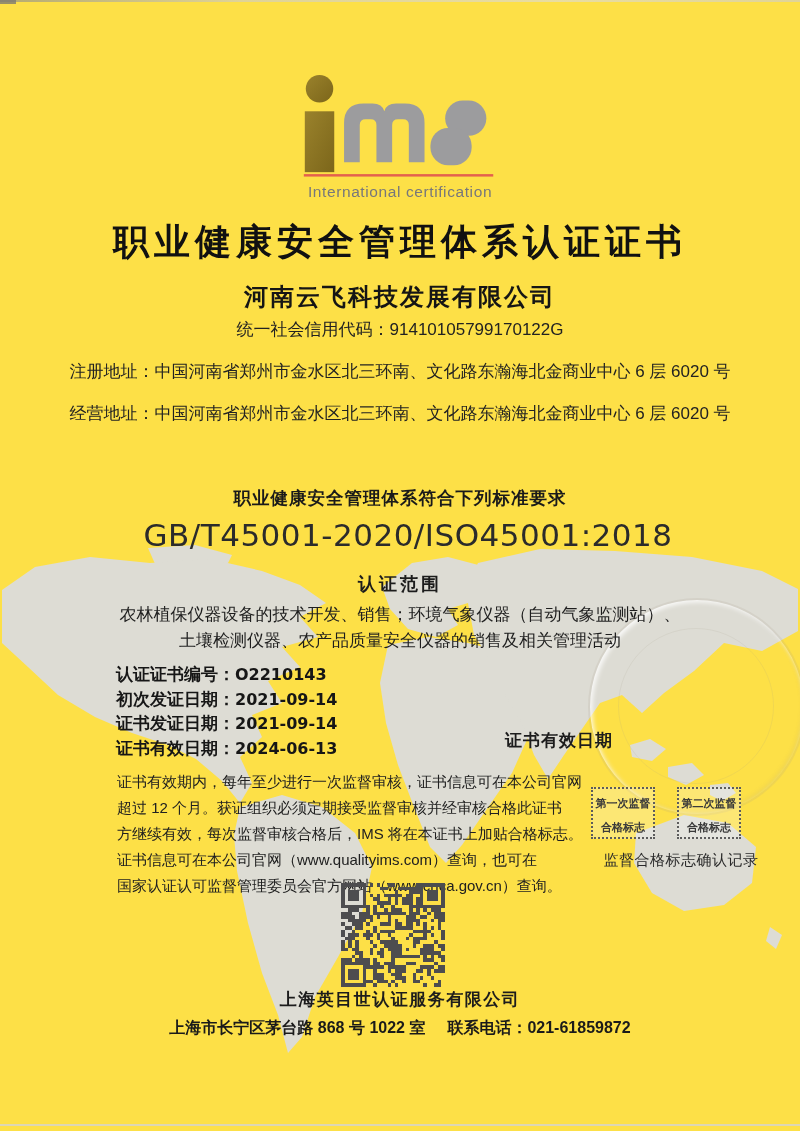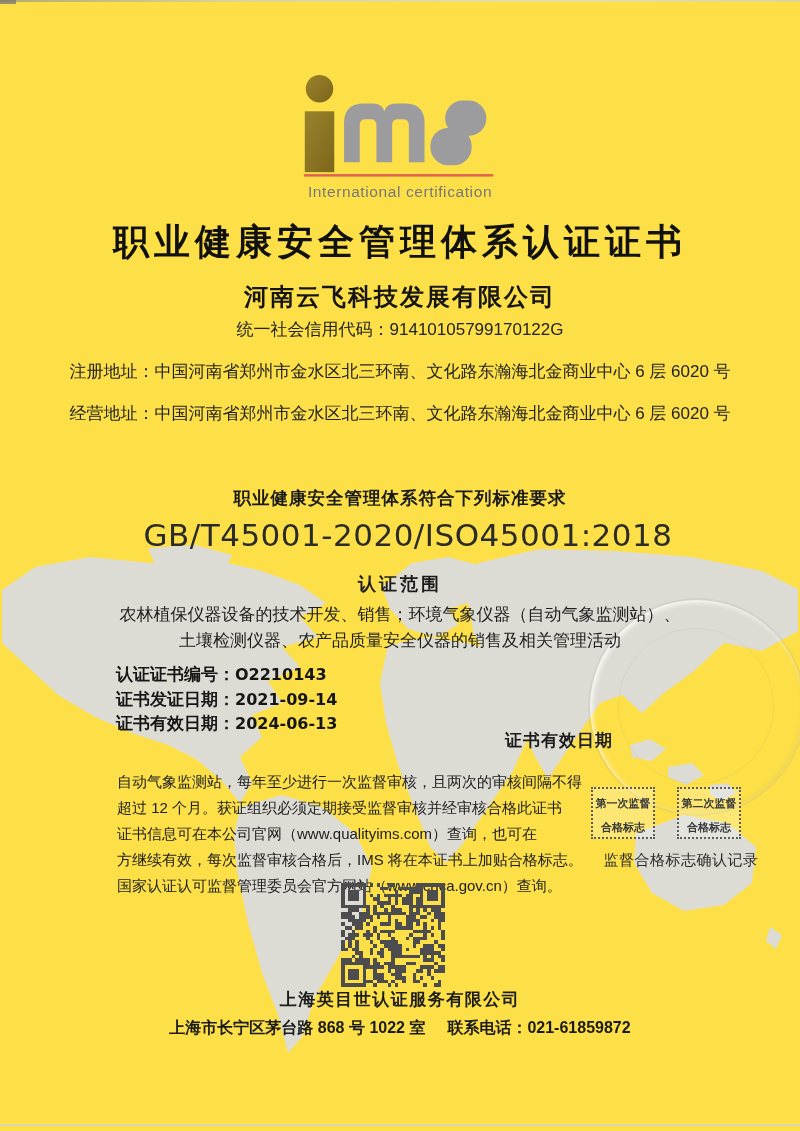--- a/index.html
+++ b/index.html
@@ -140,33 +140,36 @@
   <div class="abs centered scope-lines">
     <div>农林植保仪器设备的技术开发、销售；环境气象仪器（自动气象监测站）、</div>
     <div>土壤检测仪器、农产品质量安全仪器的销售及相关管理活动</div>
   </div>
 
   <div class="abs details">
     <div>
       <span>认证证书编号：</span><span class="val">O2210143</span>
     </div>
     <div>
+      <span>初次发证日期：</span><span class="val">2021-09-14</span>
+    </div>
+    <div>
       <span>证书发证日期：</span><span class="val">2021-09-14</span>
     </div>
     <div>
       <span>证书有效日期：</span><span class="val">2024-06-13</span>
     </div>
   </div>
   <div class="abs signer">证书有效日期</div>
 
   <div class="abs validity">
-    <div>自动气象监测站，每年至少进行一次监督审核，且两次的审核间隔不得</div>
+    <div>证书有效期内，每年至少进行一次监督审核，证书信息可在本公司官网</div>
     <div>超过 12 个月。获证组织必须定期接受监督审核并经审核合格此证书</div>
+    <div>方继续有效，每次监督审核合格后，IMS 将在本证书上加贴合格标志。</div>
     <div>证书信息可在本公司官网（www.qualityims.com）查询，也可在</div>
-    <div>方继续有效，每次监督审核合格后，IMS 将在本证书上加贴合格标志。</div>
     <div>国家认证认可监督管理委员会官方网站（www.cnca.gov.cn）查询。</div>
   </div>
 
   <div class="abs sup-box box1">
     <div class="l1">第一次监督</div>
     <div class="l2">合格标志</div>
   </div>
   <div class="abs sup-box box2">
     <div class="l1">第二次监督</div>
     <div class="l2">合格标志</div>

